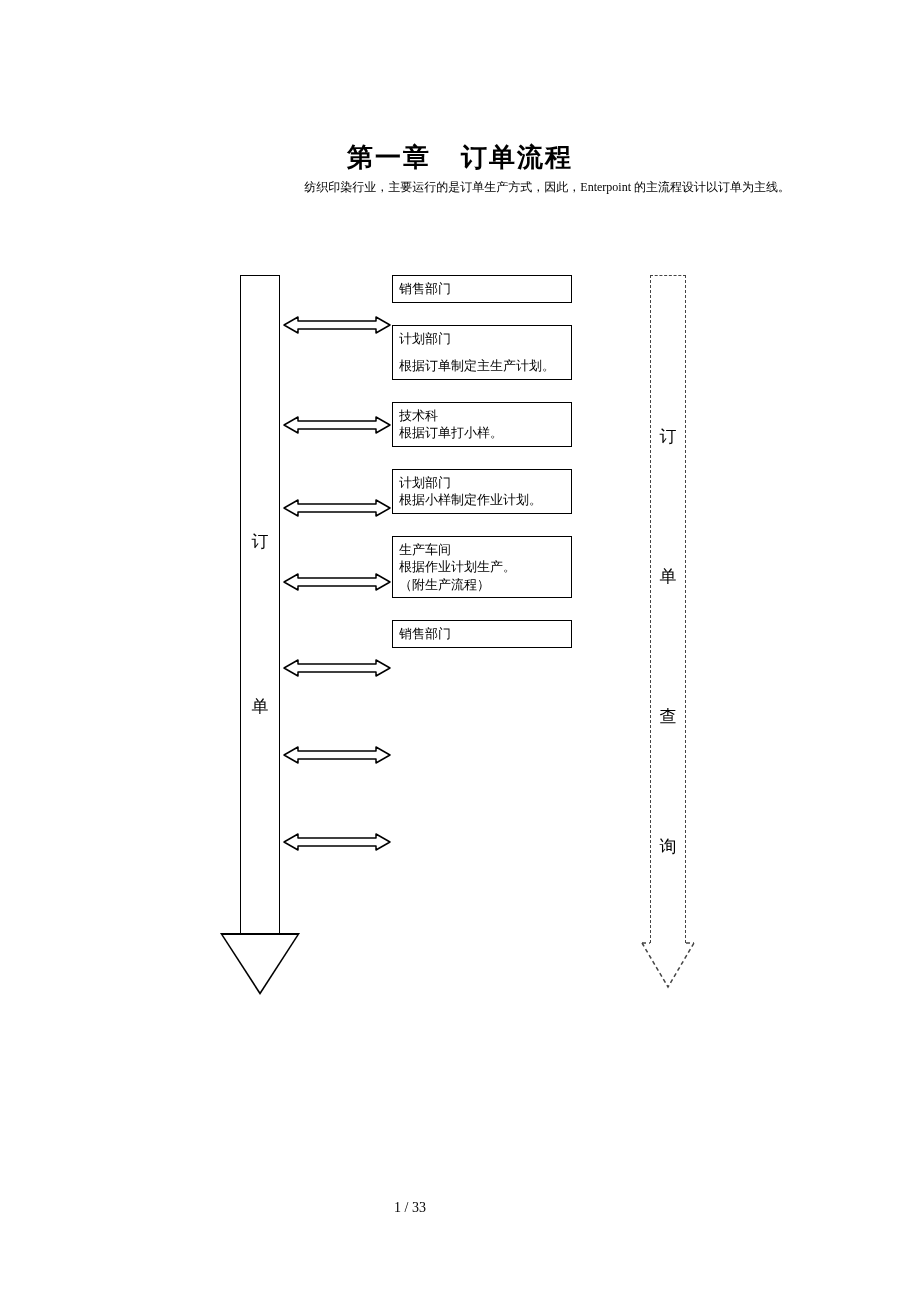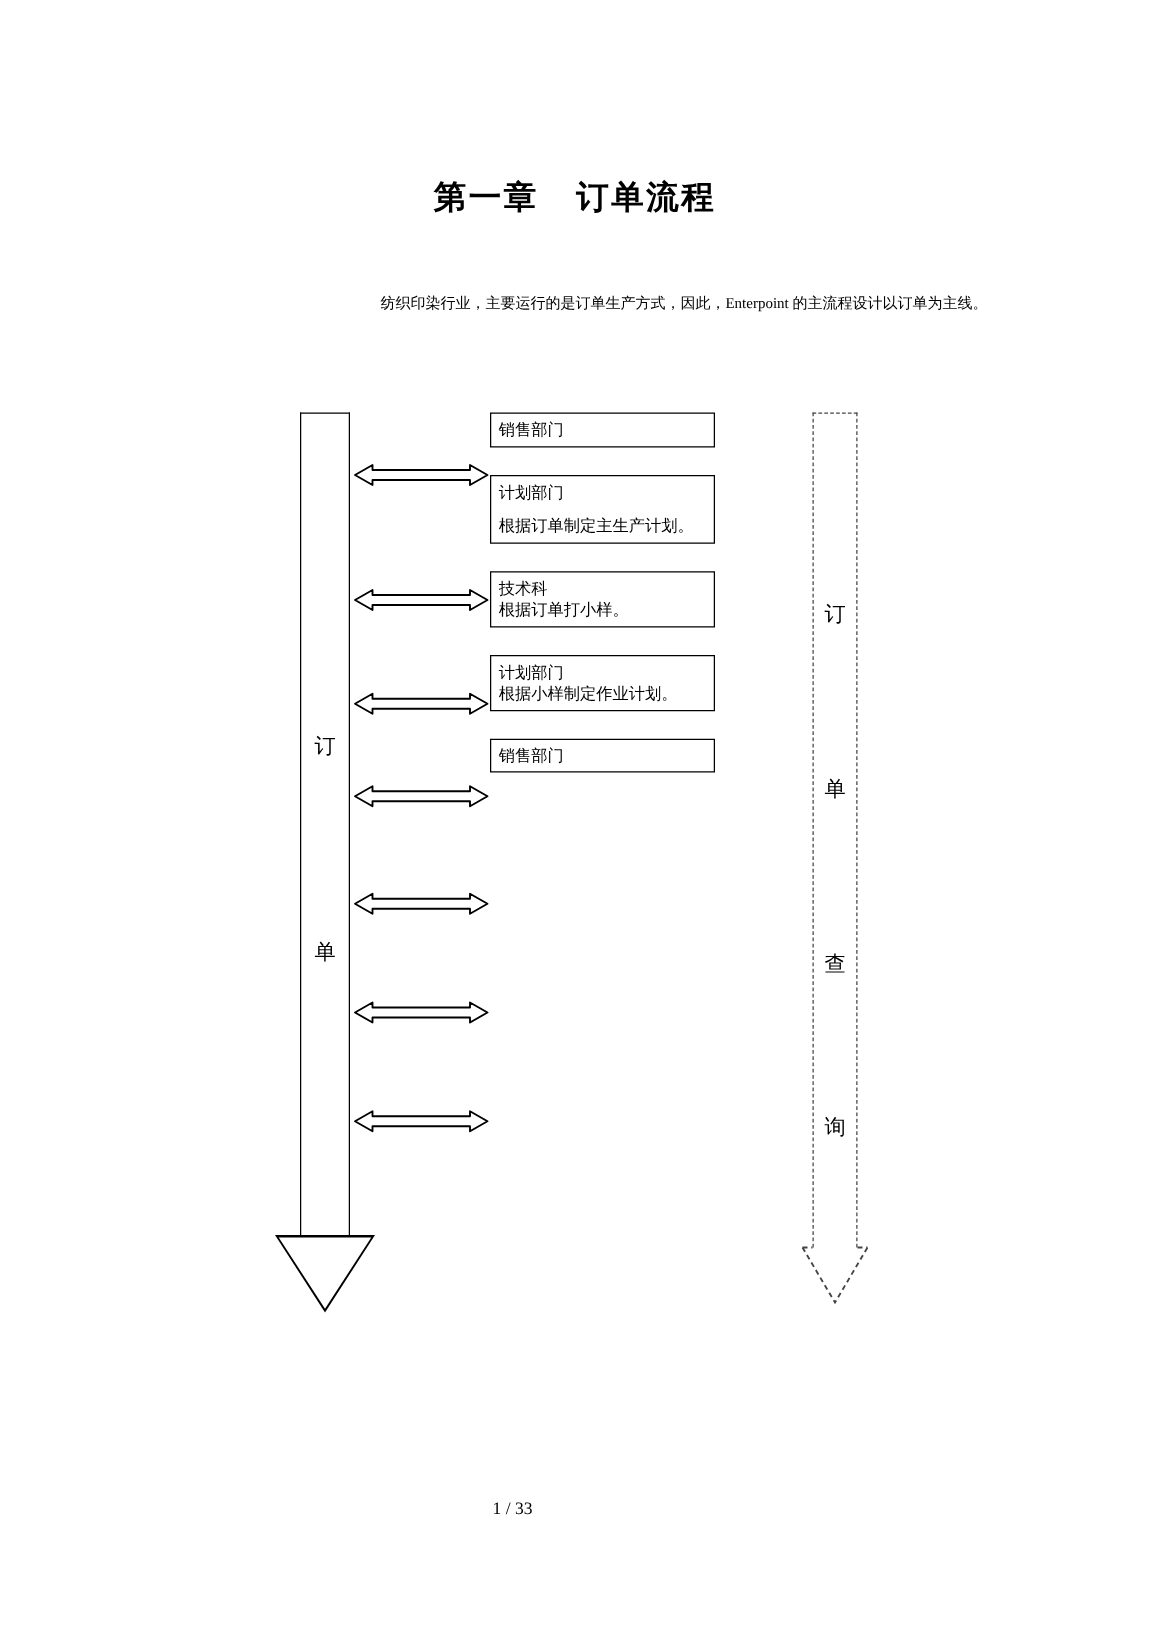--- a/index.html
+++ b/index.html
@@ -13,21 +13,20 @@
   }
   .page {
     padding: 140px 130px 0 130px;
     position: relative;
   }
   .title {
     text-align: center;
     font-size: 26px;
     font-weight: bold;
     letter-spacing: 2px;
-    margin-bottom: 55px;
   }
   .title .gap { display: inline-block; width: 30px; }
   .intro {
     font-size: 12px;
     line-height: 2;
     text-indent: 2em;
     margin-bottom: 76px;
     text-align: right;
   }
   .diagram {
@@ -210,20 +209,25 @@
           <div class="dept">计划部门</div>
           <div class="body" style="white-space: pre-line; margin-top: 10px;">根据订单制定主生产计划。</div>
         </div>
         <div class="box">
           <div class="dept">技术科</div>
           <div class="body" style="white-space: pre-line;">根据订单打小样。</div>
         </div>
         <div class="box">
           <div class="dept">计划部门</div>
           <div class="body" style="white-space: pre-line;">根据小样制定作业计划。</div>
+        </div>
+        <div class="box">
+          <div class="dept">生产车间</div>
+          <div class="body" style="white-space: pre-line;">根据作业计划生产。
+（附生产流程）</div>
         </div>
         <div class="box">
           <div class="dept">销售部门</div>
         </div>
       </div>
 
     <div class="big-arrow-right">
       <div class="shaft"></div>
       <svg class="head-dashed" viewBox="0 0 56 48">
         <polyline points="2,2 28,46 54,2" fill="none" stroke="#444" stroke-width="1.5" stroke-dasharray="4 3"></polyline>

